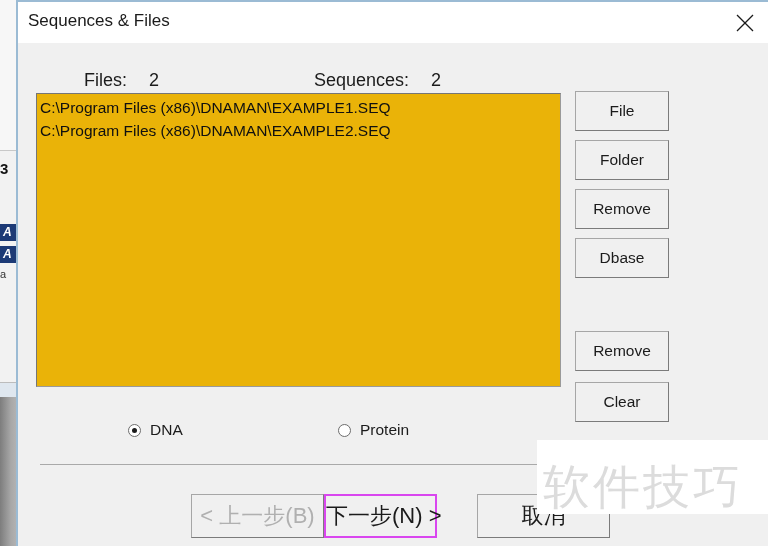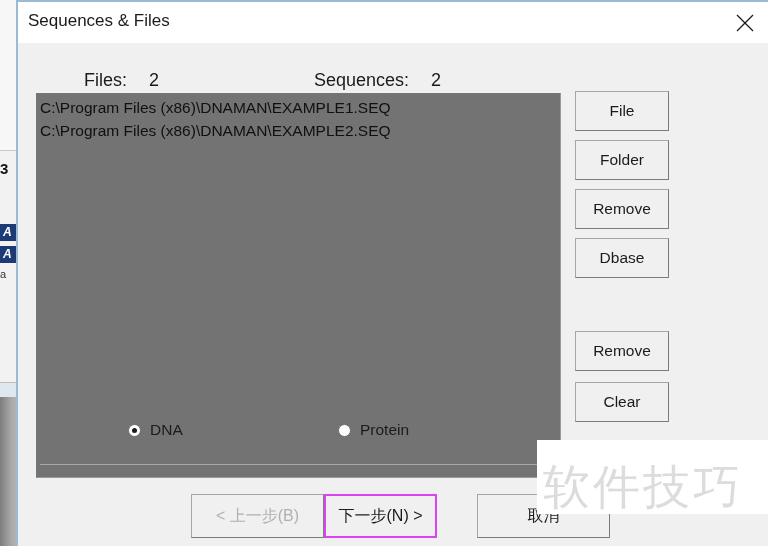--- a/index.html
+++ b/index.html
@@ -134,22 +134,22 @@
   #files-value    { left: 131px; top: 68px; }
   #seq-label      { left: 296px; top: 68px; }
   #seq-value      { left: 413px; top: 68px; }
 
   
   #file-list {
     position: absolute;
     left: 18px;
     top: 91px;
     width: 525px;
-    height: 385px;
-    background: #737373;
+    height: 294px;
+    background: #eab308;
     border: 1px solid #9a9a9a;
     border-top-color: #767676;
     border-left-color: #767676;
     box-sizing: border-box;
     overflow: hidden;
     padding: 2px 0 0 3px;
   }
   .file-row {
     font-size: 15.5px;
     color: #101010;
@@ -228,21 +228,21 @@
   
   .nav-button {
     position: absolute;
     top: 492px;
     height: 44px;
     background: #f0f0f0;
     border: 1px solid #a6a6a6;
     border-right-color: #7b7b7b;
     border-bottom-color: #7b7b7b;
     box-sizing: border-box;
-    font-size: 16px;
+    font-size: 22px;
     color: #1b1b1b;
     line-height: 42px;
     text-align: center;
     cursor: default;
     white-space: nowrap;
   }
   #btn-back {
     left: 173px;
     width: 133px;
     color: #b0b0b0;

